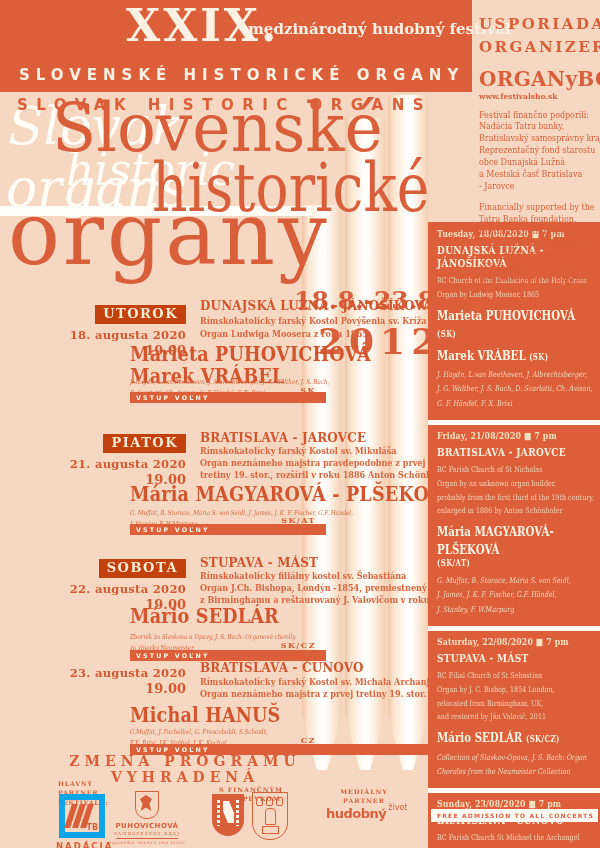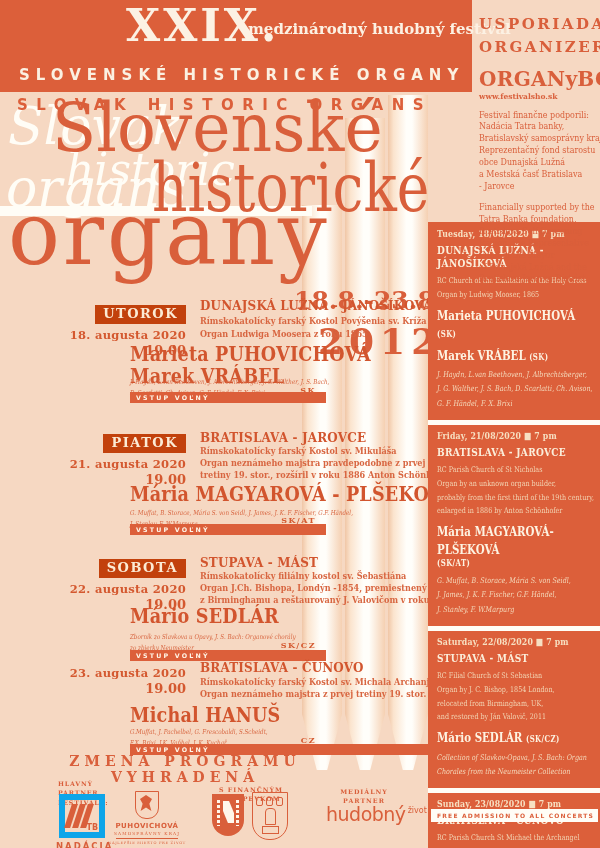--- a/index.html
+++ b/index.html
@@ -112,21 +112,21 @@
          background:repeating-linear-gradient(180deg,#FFF6EA 0 3px,rgba(0,0,0,0) 3px 5px);}
   .wheat-l{left:5px;} .wheat-r{right:5px;}
   .plow{position:absolute;left:11px;top:7px;width:11px;height:22px;background:#FFF6EA;
         clip-path:polygon(0 0,55% 0,100% 55%,100% 100%,45% 100%,0 45%);}
   .crest2{position:absolute;left:252px;top:792px;width:34px;height:46px;border:1.2px solid #D95F3B;border-radius:0 0 17px 17px;z-index:2;}
   .c2-dot{position:absolute;top:4px;width:5px;height:7px;border:0.8px solid #D95F3B;border-radius:2px;}
   .c2-d1{left:3px;} .c2-d2{left:13px;} .c2-d3{left:23px;}
   .c2-fig{position:absolute;left:12px;top:15px;width:9px;height:15px;border:0.9px solid #D95F3B;border-radius:4px 4px 0 0;}
   .c2-base{position:absolute;left:9px;top:33px;width:15px;height:6px;border:0.8px solid #D95F3B;}
   .hud-wrap{position:absolute;left:326px;top:803px;z-index:2;color:#D95F3B;font-family:"DejaVu Sans",sans-serif;}
-  .hud-main{font-weight:normal;font-size:19px;letter-spacing:-0.5px;}
+  .hud-main{font-weight:bold;font-size:13px;letter-spacing:-0.5px;}
   .hud-sup{font-size:8px;vertical-align:8px;margin-left:2px;}
 </style>
 </head>
 <body>
 
 <div class="page">
 
   <div class="banner">
     <div class="edition">XXIX.</div>
     <div class="fest-sk">medzinárodný hudobný festival</div>

